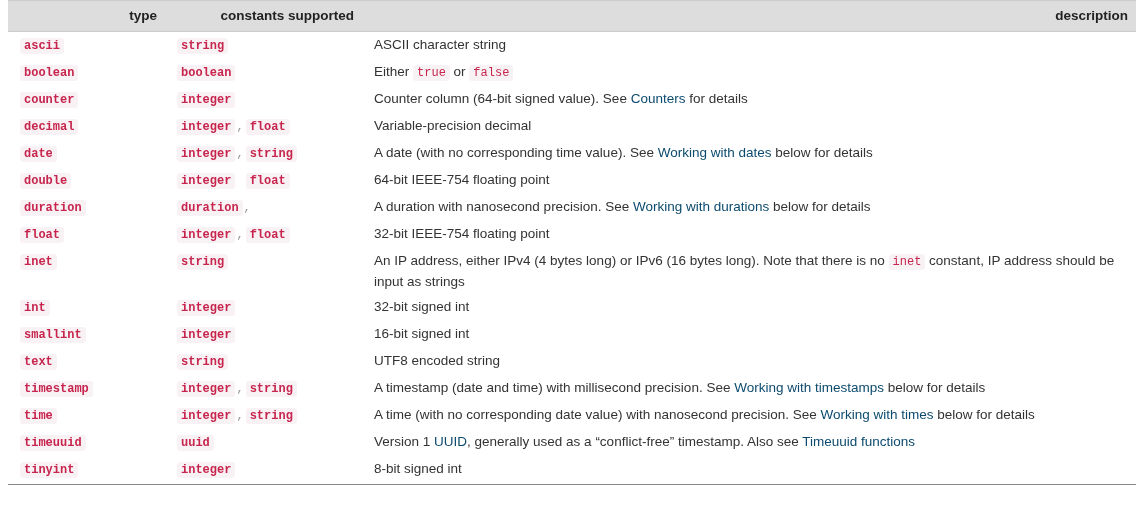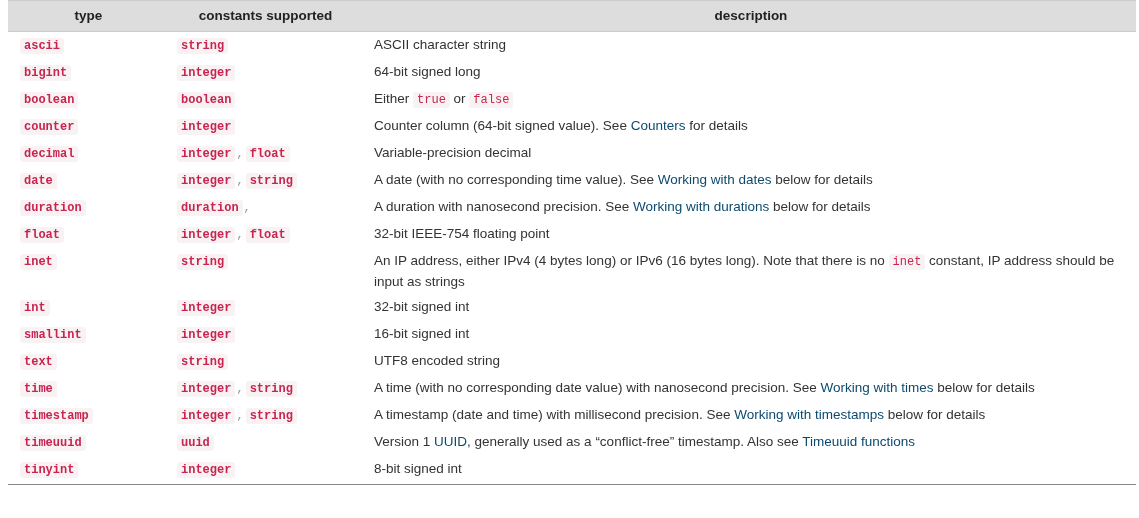--- a/index.html
+++ b/index.html
@@ -21,21 +21,21 @@
     margin: 0 0 0 8px;
     border-collapse: collapse;
     table-layout: fixed;
   }
 
   #types-table thead th {
     background: #dddddd;
     font-weight: bold;
     font-size: 13.5px;
     color: #222222;
-    text-align: center;
+    text-align: right;
     padding: 7px 8px 7px 12px;
     border-top: 1px solid #cccccc;
     border-bottom: 1px solid #cccccc;
     line-height: 16px;
     vertical-align: middle;
   }
 
   #types-table tbody td {
     padding: 3px 8px 3px 12px;
     vertical-align: top;
@@ -99,43 +99,43 @@
       <th>description</th>
     </tr>
   </thead>
   <tbody id="table-body">
       <tr>
         <td class="cell-type"><code class="code">ascii</code></td>
         <td class="cell-const"><code class="code">string</code></td>
         <td class="cell-desc"><span class="desc-text">ASCII character string</span></td>
       </tr>
       <tr>
-        <td class="cell-type"><code class="code">bigint</code></td>
-        <td class="cell-const"><code class="code">integer</code></td>
-        <td class="cell-desc"><span class="desc-text">64-bit signed long</span></td>
-      </tr>
-      <tr>
         <td class="cell-type"><code class="code">boolean</code></td>
         <td class="cell-const"><code class="code">boolean</code></td>
         <td class="cell-desc"><span class="desc-text">Either </span><code class="code">true</code><span class="desc-text"> or </span><code class="code">false</code></td>
       </tr>
       <tr>
         <td class="cell-type"><code class="code">counter</code></td>
         <td class="cell-const"><code class="code">integer</code></td>
         <td class="cell-desc"><span class="desc-text">Counter column (64-bit signed value). See </span><a class="doclink" href="#">Counters</a><span class="desc-text"> for details</span></td>
       </tr>
       <tr>
         <td class="cell-type"><code class="code">decimal</code></td>
         <td class="cell-const"><code class="code">integer</code><span class="sep">,</span><code class="code">float</code></td>
         <td class="cell-desc"><span class="desc-text">Variable-precision decimal</span></td>
       </tr>
       <tr>
         <td class="cell-type"><code class="code">date</code></td>
         <td class="cell-const"><code class="code">integer</code><span class="sep">,</span><code class="code">string</code></td>
         <td class="cell-desc"><span class="desc-text">A date (with no corresponding time value). See </span><a class="doclink" href="#">Working with dates</a><span class="desc-text"> below for details</span></td>
+      </tr>
+      <tr>
+        <td class="cell-type"><code class="code">double</code></td>
+        <td class="cell-const"><code class="code">integer</code><span class="sep">&nbsp;</span><code class="code">float</code></td>
+        <td class="cell-desc"><span class="desc-text">64-bit IEEE-754 floating point</span></td>
       </tr>
       <tr>
         <td class="cell-type"><code class="code">duration</code></td>
         <td class="cell-const"><code class="code">duration</code><span class="sep">,</span></td>
         <td class="cell-desc"><span class="desc-text">A duration with nanosecond precision. See </span><a class="doclink" href="#">Working with durations</a><span class="desc-text"> below for details</span></td>
       </tr>
       <tr>
         <td class="cell-type"><code class="code">float</code></td>
         <td class="cell-const"><code class="code">integer</code><span class="sep">,</span><code class="code">float</code></td>
         <td class="cell-desc"><span class="desc-text">32-bit IEEE-754 floating point</span></td>
@@ -154,28 +154,28 @@
         <td class="cell-type"><code class="code">smallint</code></td>
         <td class="cell-const"><code class="code">integer</code></td>
         <td class="cell-desc"><span class="desc-text">16-bit signed int</span></td>
       </tr>
       <tr>
         <td class="cell-type"><code class="code">text</code></td>
         <td class="cell-const"><code class="code">string</code></td>
         <td class="cell-desc"><span class="desc-text">UTF8 encoded string</span></td>
       </tr>
       <tr>
+        <td class="cell-type"><code class="code">timestamp</code></td>
+        <td class="cell-const"><code class="code">integer</code><span class="sep">,</span><code class="code">string</code></td>
+        <td class="cell-desc"><span class="desc-text">A timestamp (date and time) with millisecond precision. See </span><a class="doclink" href="#">Working with timestamps</a><span class="desc-text"> below for details</span></td>
+      </tr>
+      <tr>
         <td class="cell-type"><code class="code">time</code></td>
         <td class="cell-const"><code class="code">integer</code><span class="sep">,</span><code class="code">string</code></td>
         <td class="cell-desc"><span class="desc-text">A time (with no corresponding date value) with nanosecond precision. See </span><a class="doclink" href="#">Working with times</a><span class="desc-text"> below for details</span></td>
-      </tr>
-      <tr>
-        <td class="cell-type"><code class="code">timestamp</code></td>
-        <td class="cell-const"><code class="code">integer</code><span class="sep">,</span><code class="code">string</code></td>
-        <td class="cell-desc"><span class="desc-text">A timestamp (date and time) with millisecond precision. See </span><a class="doclink" href="#">Working with timestamps</a><span class="desc-text"> below for details</span></td>
       </tr>
       <tr>
         <td class="cell-type"><code class="code">timeuuid</code></td>
         <td class="cell-const"><code class="code">uuid</code></td>
         <td class="cell-desc"><span class="desc-text">Version 1 </span><a class="doclink" href="#">UUID</a><span class="desc-text">, generally used as a “conflict-free” timestamp. Also see </span><a class="doclink" href="#">Timeuuid functions</a></td>
       </tr>
       <tr>
         <td class="cell-type"><code class="code">tinyint</code></td>
         <td class="cell-const"><code class="code">integer</code></td>
         <td class="cell-desc"><span class="desc-text">8-bit signed int</span></td>

